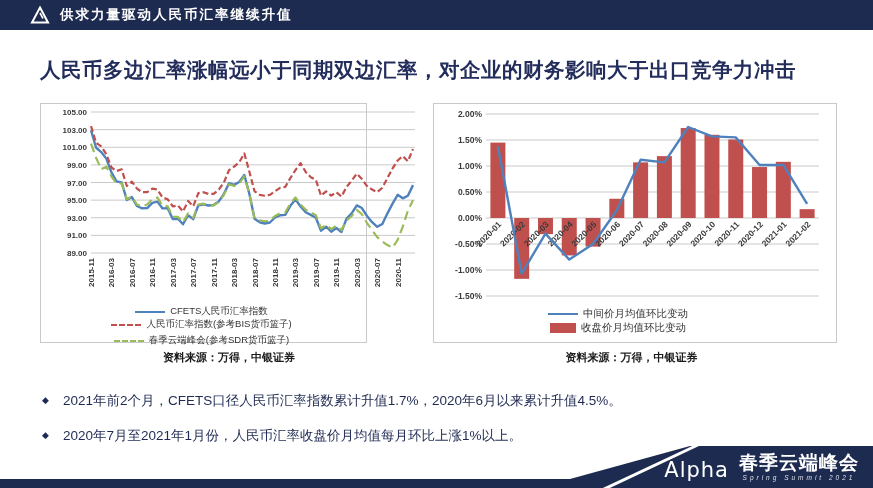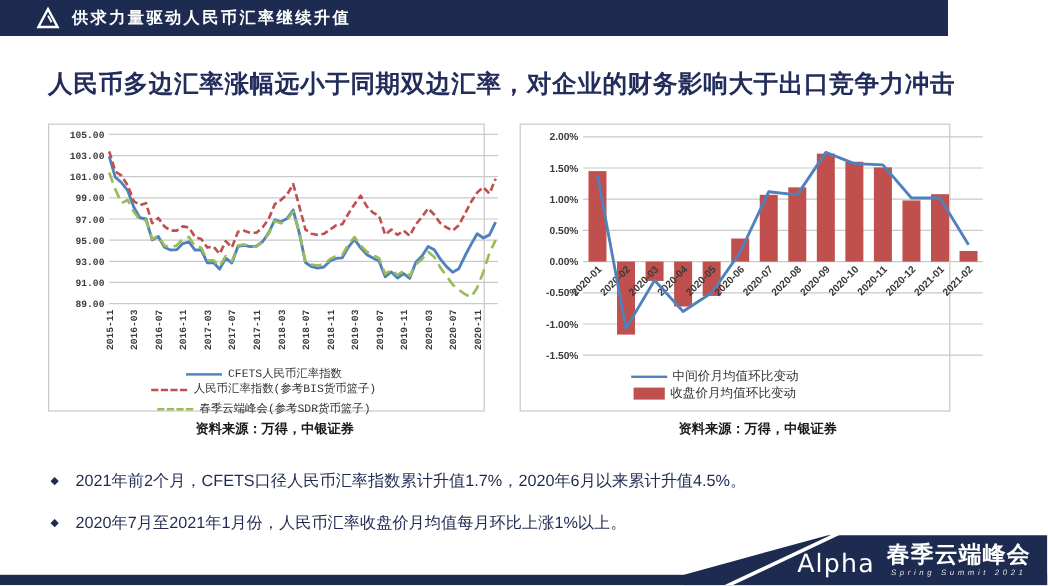--- a/index.html
+++ b/index.html
@@ -1,29 +1,29 @@
 <!DOCTYPE html>
 <html style="--navy: #1d2b51;"><head>
 <meta charset="utf-8">
 <style>
   html,body{margin:0;padding:0;background:#fff;}
   .slide{position:relative;width:873px;height:488px;background:#fff;overflow:hidden;
          font-family:"Liberation Sans","DejaVu Sans",sans-serif;}
   
-  .header{position:absolute;left:0;top:0;width:790px;height:30px;background:var(--navy,#1d2b51);
+  .header{position:absolute;left:0;top:0;width:873px;height:30px;background:var(--navy,#1d2b51);
           display:flex;align-items:center;}
   .header .logo{margin-left:30px;flex:0 0 auto;}
   .header .htitle{color:#fff;font-size:13.5px;font-weight:bold;margin-left:10px;letter-spacing:2px;}
   
   .slide-title{position:absolute;left:40px;top:56px;width:810px;color:#232d5c;
                font-size:20.5px;font-weight:bold;letter-spacing:0.5px;}
   
   .chart-box{position:absolute;top:103px;background:#fff;border:1px solid #c9c9c9;box-sizing:border-box;}
-  .chart-box.left{left:40px;width:364px;height:240px;font-family:Liberation Mono, monospace;}
-  .chart-box.right{left:433px;width:359px;height:240px;}
+  .chart-box.left{left:40px;width:327px;height:240px;}
+  .chart-box.right{left:433px;width:404px;height:240px;}
   .chart-box svg{display:block;}
   .legend{font-size:9.5px;color:#333;}
   .legend-row{display:flex;align-items:center;padding-left:30px;margin-top:3px;flex-direction:column;}
   .legend-row.centered{justify-content:center;padding-left:0;font-size:10.5px;}
   .legend-item{display:flex;align-items:center;margin-right:34px;white-space:nowrap;}
   .sw{display:inline-block;width:30px;margin-right:5px;}
   .sw-solid-blue{height:0;border-top:2.5px solid #4F81BD;}
   .sw-dash-red{height:0;border-top:2.5px dashed #C0504D;}
   .sw-dash-green{height:0;border-top:2.5px dashed #9BBB59;}
   .sw-bar{width:26px;height:10px;background:#C0504D;}

